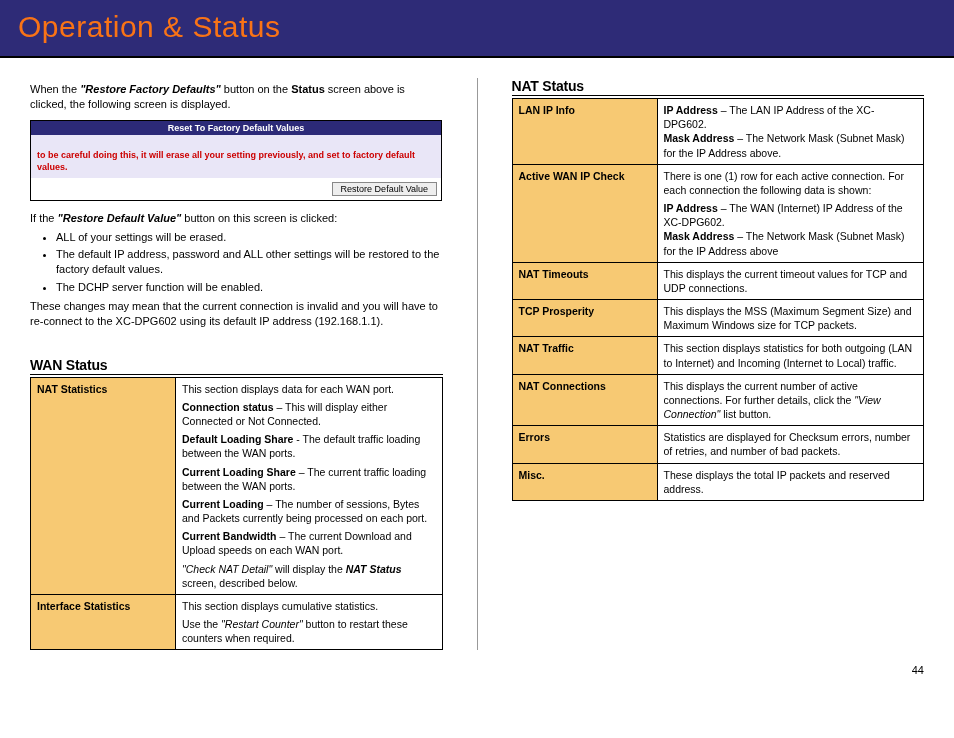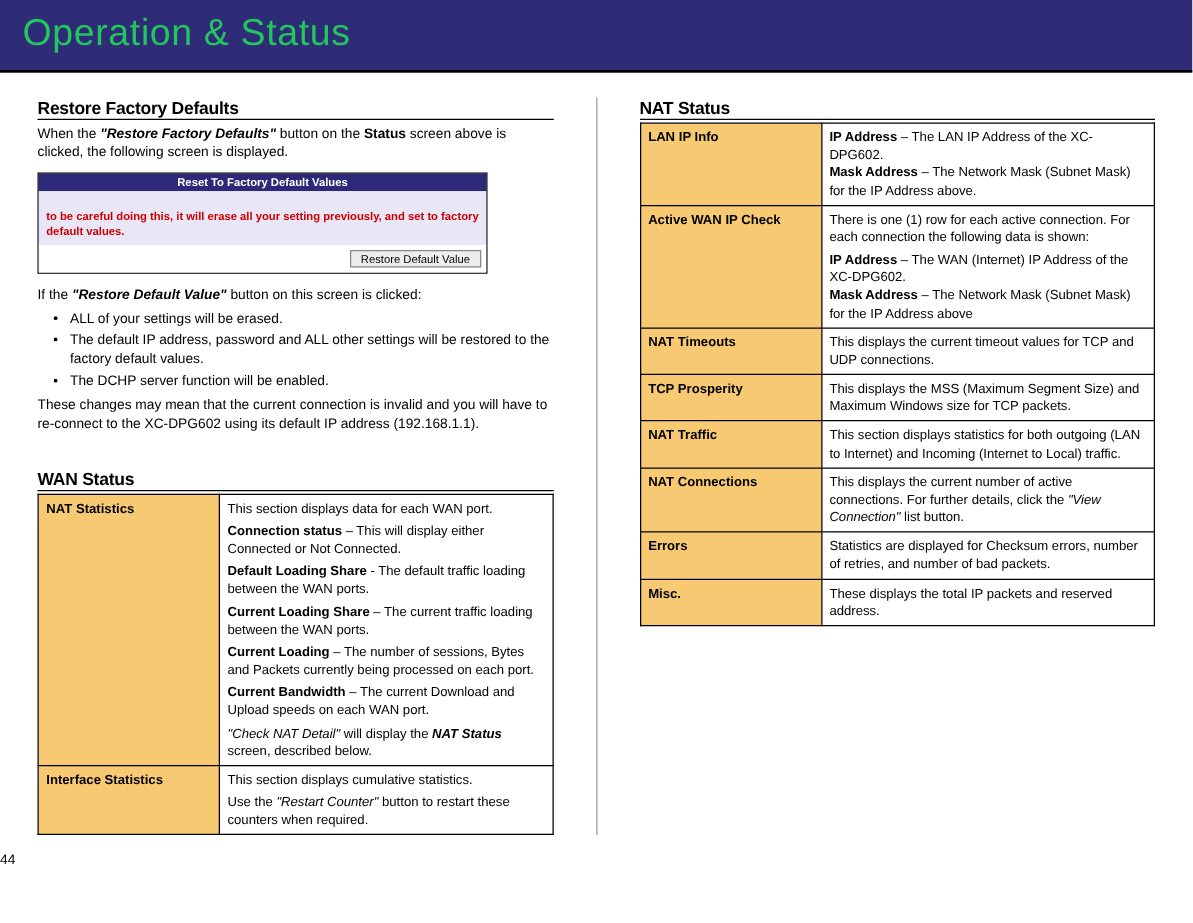--- a/index.html
+++ b/index.html
@@ -6,21 +6,21 @@
   body {
     margin: 0;
     font-family: Arial, Helvetica, sans-serif;
     font-size: 11px;
     color: #000;
     background: #fff;
     width: 954px;
   }
   .banner {
     background: #2e2b77;
-    color: #22c55e;
+    color: #f97316;
     font-family: "Trebuchet MS", "Lucida Grande", sans-serif;
     font-size: 30px;
     font-weight: 300;
     padding: 10px 18px 12px 18px;
     border-bottom: 2px solid #000;
     letter-spacing: 0.5px;
   }
   .page {
     display: flex;
     padding: 20px 30px 10px 30px;
@@ -48,21 +48,21 @@
   ul { margin: 4px 0 4px 6px; padding-left: 20px; }
   li { margin: 3px 0; line-height: 1.35; }
   b, strong { font-weight: bold; }
   .bi { font-weight: bold; font-style: italic; }
   .i { font-style: italic; }
 
   
   .router-box {
     border: 1px solid #000;
     margin: 8px 0 10px 0;
-    width: 360px;
+    width: 412px;
     font-size: 9px;
   }
   .router-title {
     background: #2c2a78;
     color: #fff;
     text-align: center;
     font-weight: bold;
     padding: 2px;
     font-size: 9px;
   }
@@ -102,34 +102,34 @@
     line-height: 1.35;
   }
   table.info td.label {
     background: #f7c973;
     font-weight: bold;
     width: 145px;
     white-space: nowrap;
   }
   .sub { margin-top: 4px; }
   .pagedot {
+    text-align: right;
     font-size: 11px;
     padding: 4px 30px 10px 0;
   }
 </style>
 </head>
 <body>
 
 <div class="banner">Operation &amp; Status</div>
 
 <div class="page">
 
   <div class="col">
 
-    <h2 class="section">Restore Factory Defaults</h2>
     <p>
       <span>When the </span>
       <span class="bi">"Restore Factory Defaults"</span>
       <span> button on the </span>
       <b>Status</b>
       <span> screen above is clicked, the following screen is displayed.</span>
     </p>
 
     <div class="router-box">
       <div class="router-title">Reset To Factory Default Values</div>

